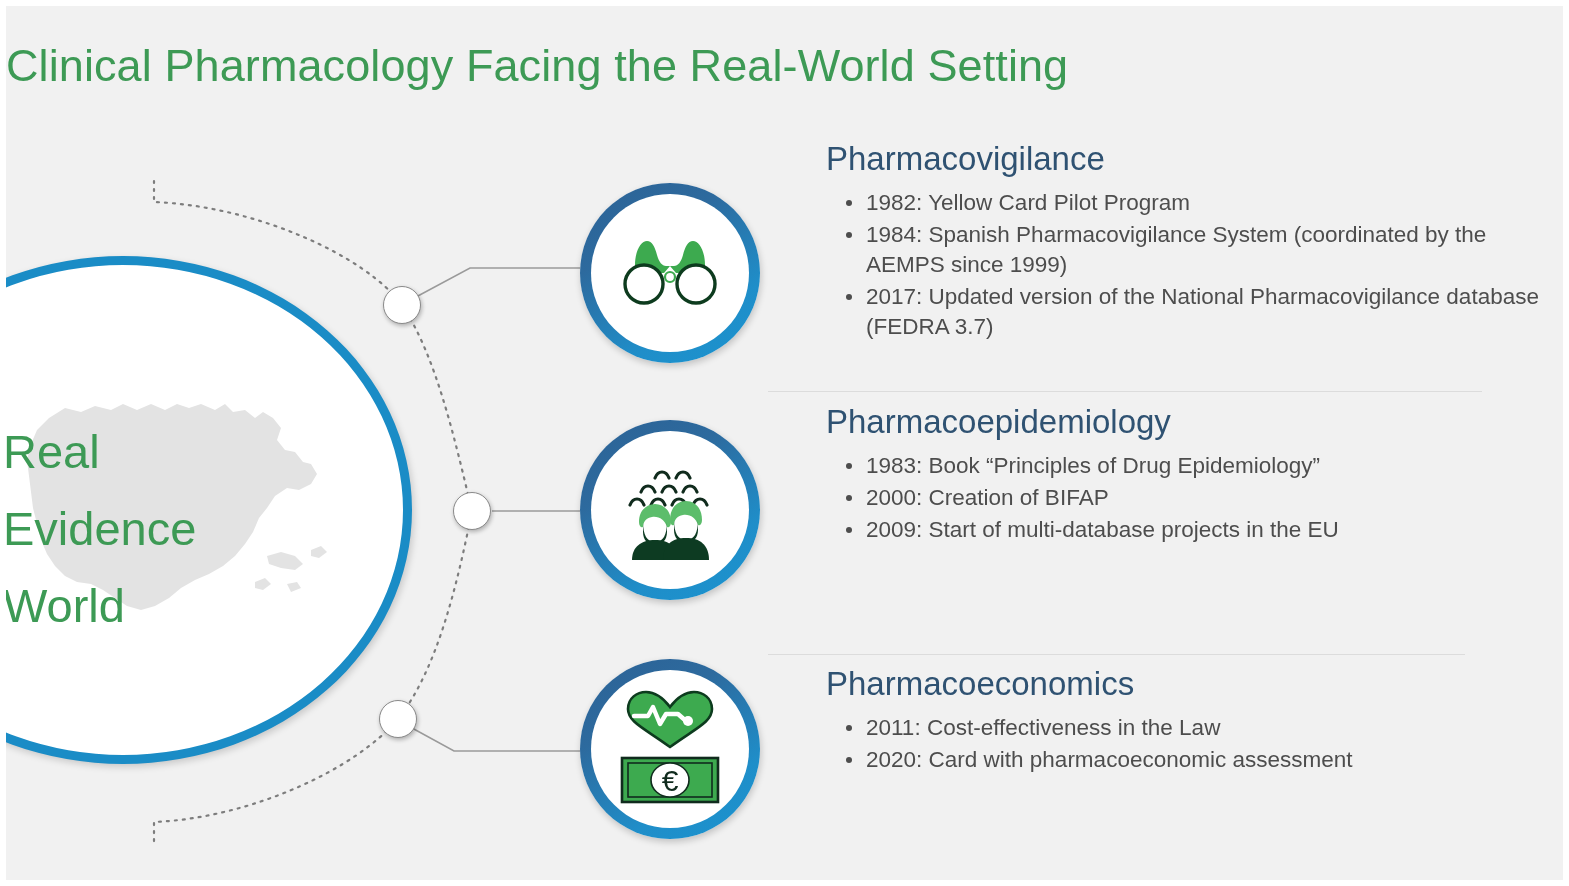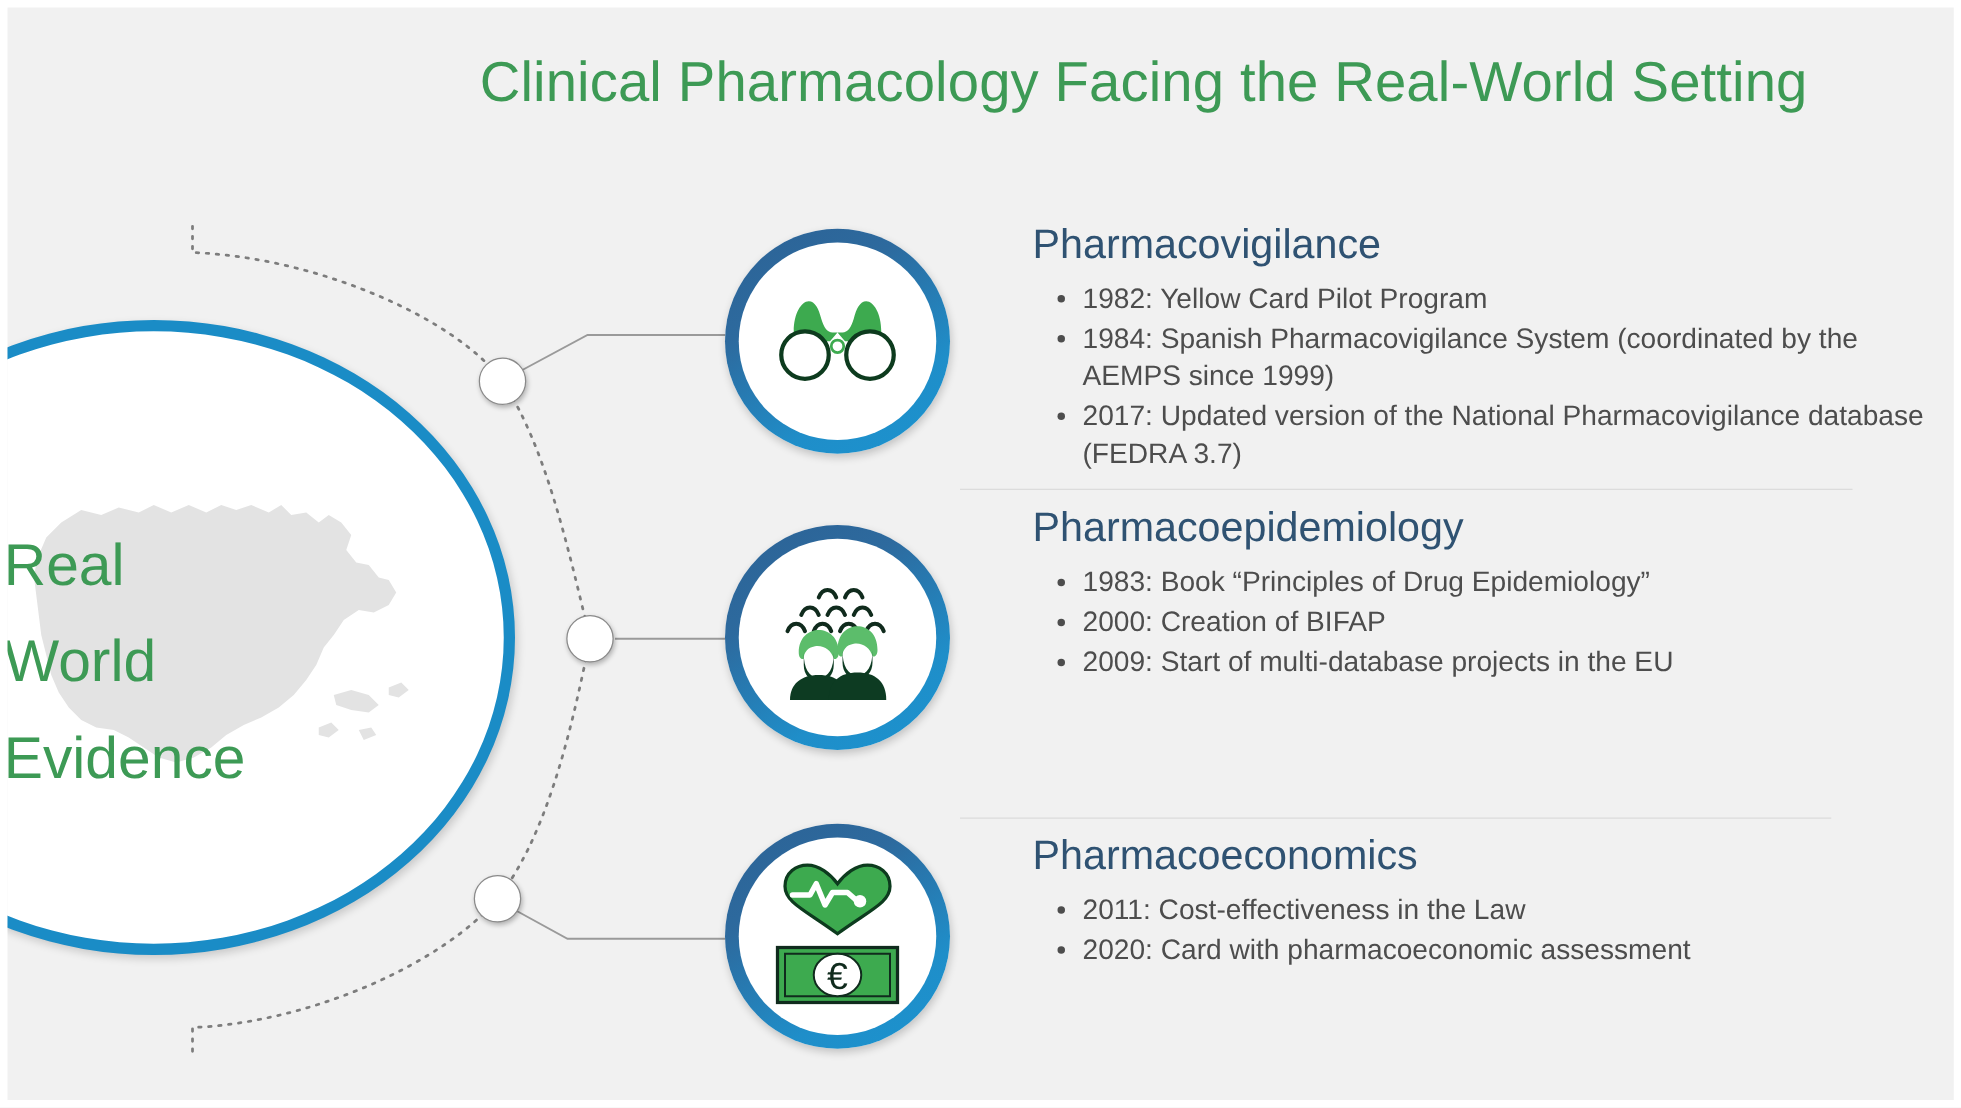--- a/index.html
+++ b/index.html
@@ -14,21 +14,21 @@
     left:6px;top:6px;
     width:1557px;height:874px;
     background:#f1f1f1;
     overflow:hidden;
   }
 
   
   #title{
     position:absolute;
     left:0;top:34px;width:1440px;
-    text-align:right;
+    text-align:left;
     font-size:45px;
     font-weight:400;
     color:#3d9a55;
     letter-spacing:.1px;
     white-space:nowrap;
   }
 
   
   #bigcircle-wrap{
     position:absolute;
@@ -101,21 +101,21 @@
     width:158px;height:158px;border-radius:50%;
     background:#ffffff;
     display:flex;align-items:center;justify-content:center;
   }
   #icon-1{left:574px;top:177px;}
   #icon-2{left:574px;top:414px;}
   #icon-3{left:574px;top:653px;}
 
   
   .section{position:absolute;left:820px;}
-  #sec-1{top:133px;margin-top:36px;}
+  #sec-1{top:133px;}
   #sec-2{top:396px;}
   #sec-3{top:658px;}
   .sec-head{
     font-size:33px;
     color:#2f5272;
     font-weight:400;
     margin:0 0 9px 0;
     line-height:40px;
     white-space:nowrap;
   }
@@ -177,22 +177,22 @@
           L226,184 L216,196 L204,206 L190,214 L176,220 L162,228 L150,238 L136,246
           L122,250 L108,246 L96,238 L84,230 L72,224 L58,222 L46,216 L36,206 L28,194
           L22,180 L18,164 L14,148 L12,132 L10,116 L8,100 L12,84 L18,70 Z"></path>
         <path fill="#e3e3e3" d="M248,196 L262,192 L276,196 L284,204 L276,210 L262,208 L250,204 Z"></path>
         <path fill="#e3e3e3" d="M292,190 L302,186 L308,192 L300,198 L292,196 Z"></path>
         <path fill="#e3e3e3" d="M236,222 L246,218 L252,224 L244,230 L236,228 Z"></path>
         <path fill="#e3e3e3" d="M268,224 L278,222 L282,228 L272,232 Z"></path>
       </svg>
       <div id="rwe-text">
         <div>Real</div>
+        <div>Evidence</div>
         <div>World</div>
-        <div>Evidence</div>
       </div>
     </div>
   </div>
 
   <div class="node" id="node-1"></div>
   <div class="node" id="node-2"></div>
   <div class="node" id="node-3"></div>
 
   <div class="icon-circle" id="icon-1">
     <div class="icon-ring"></div>

